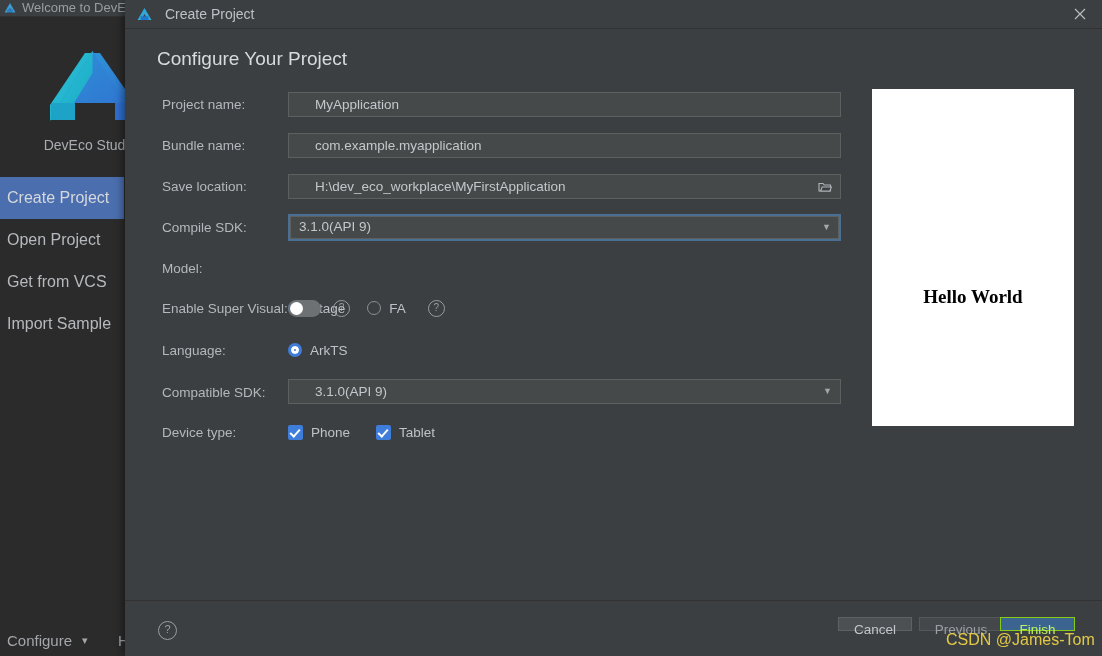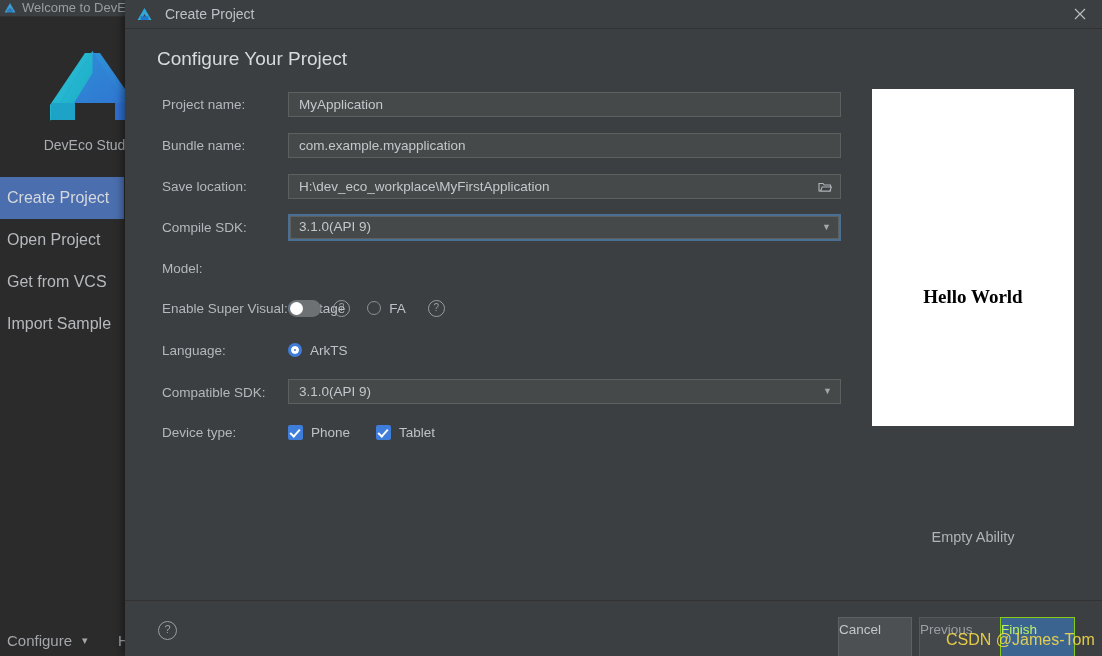--- a/index.html
+++ b/index.html
@@ -170,21 +170,21 @@
     position: absolute;
     left: 163px;
     width: 553px;
     height: 25px;
     background: #45494a;
     border: 1px solid #5e6060;
     box-sizing: border-box;
     color: #c4c7cb;
     font-size: 13.5px;
     line-height: 23px;
-    padding-left: 10px;
+    padding-left: 26px;
     white-space: nowrap;
     overflow: hidden;
   }
   .field.focused {
     border: 2px solid #4a6f94;
     line-height: 21px;
     padding-left: 9px;
   }
   .field .inner-box {
     position: absolute;
@@ -358,23 +358,23 @@
     border: 1px solid #9a9da1;
     border-radius: 50%;
     color: #9a9da1;
     font-size: 11px;
     line-height: 15px;
     text-align: center;
   }
   .footer-btn {
     position: absolute;
     top: 16px;
-    height: 40px;
+    height: 14px;
     line-height: 24px;
-    text-align: left;
+    text-align: center;
     font-size: 13.5px;
     box-sizing: border-box;
     white-space: nowrap;
   }
   #btn-cancel {
     left: 713px;
     width: 74px;
     background: #4c5052;
     border: 1px solid #5e6163;
     color: #c3c6ca;
@@ -554,21 +554,20 @@
       </span>
       <span class="checkbox-item">
         <span class="cbox"></span>
         <span class="cbox-label">Tablet</span>
       </span>
     </div>
 
     <div id="preview-phone">
       <div id="preview-hello">Hello World</div>
     </div>
-    <div id="preview-caption">Empty Ability</div>
 
   </div>
 
   <div id="dialog-footer">
     <div id="footer-help">?</div>
     <div class="footer-btn" id="btn-cancel">Cancel</div>
     <div class="footer-btn" id="btn-previous">Previous</div>
     <div class="footer-btn" id="btn-finish">Finish</div>
   </div>
 </div>

